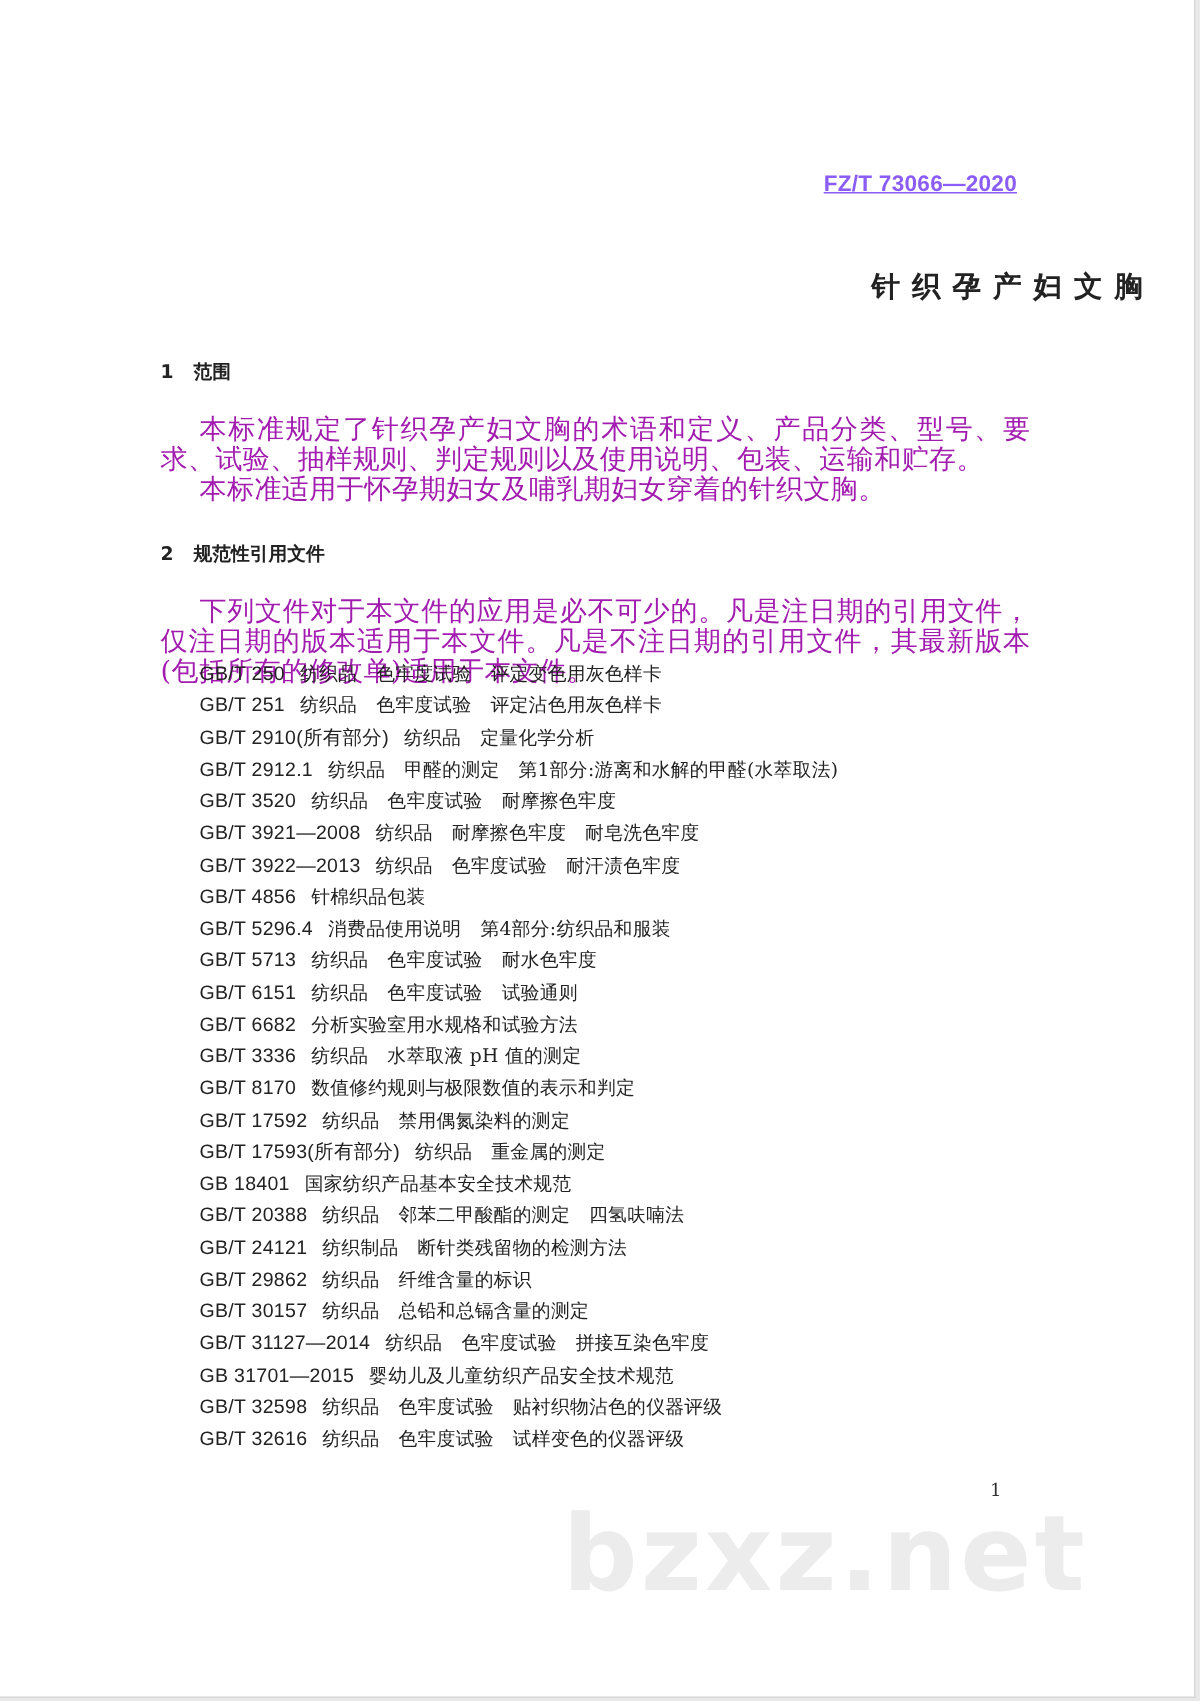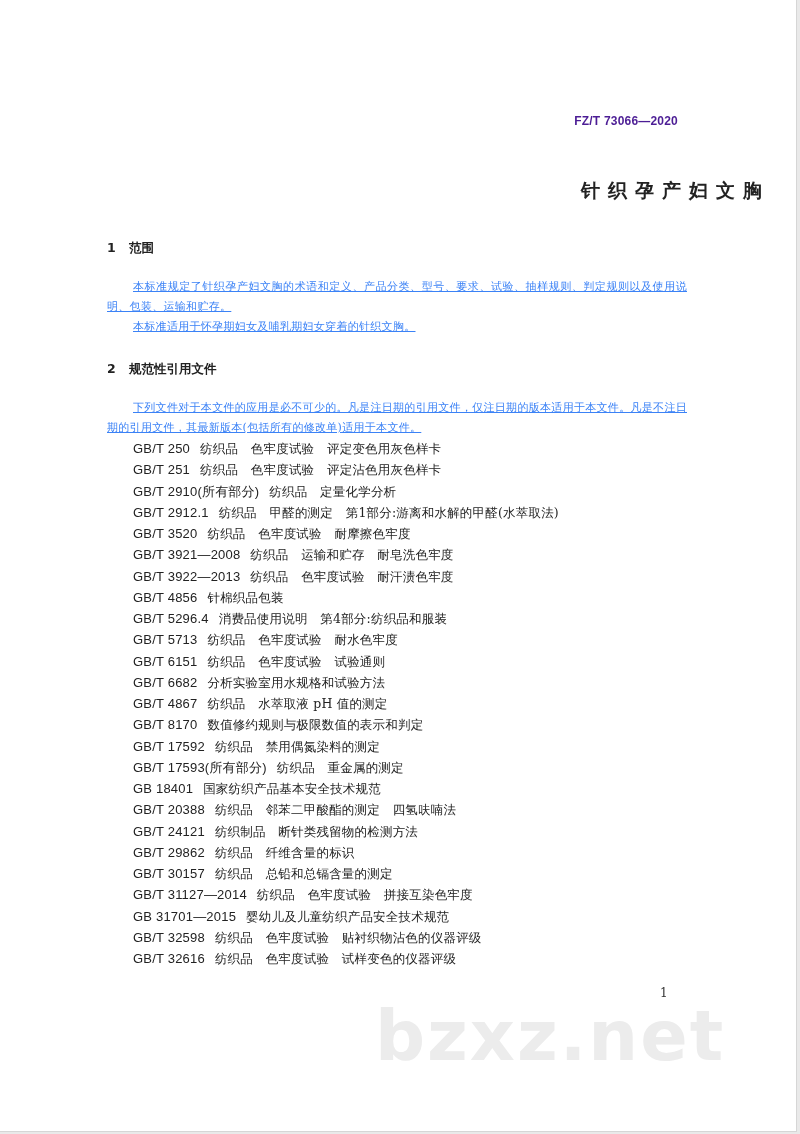--- a/index.html
+++ b/index.html
@@ -10,36 +10,36 @@
     color: #1e1e1e;
   }
   .page {
     position: absolute; left: 0; top: 0; width: 796px; height: 1131px;
     background: #ffffff;
     border-right: 1px solid #d6d6d6; border-bottom: 1px solid #d6d6d6;
   }
   .std-code {
     position: absolute; top: 114px; right: 118px;
     font-family: "Liberation Sans", "DejaVu Sans", sans-serif;
-    font-weight: bold; font-size: 12px; letter-spacing: 0.2px; color: #4c1d95;
+    font-weight: bold; font-size: 15px; letter-spacing: 0.2px; color: #8b5cf6; text-decoration: underline;
   }
   .doc-title {
     position: absolute; top: 178px; left: 0; width: 770px; text-align: right;
     font-family: "DejaVu Sans", sans-serif; font-weight: bold;
     font-size: 19px; letter-spacing: 8px; color: #222;
   }
   .section-heading {
     position: absolute; left: 107px;
     font-family: "DejaVu Sans", sans-serif; font-weight: bold; font-size: 12.5px; color: #222;
   }
   .section-heading .num { display: inline-block; width: 22px; }
   .para {
     position: absolute; left: 107px; width: 580px;
-    font-size: 11px; line-height: 20px; text-indent: 26px; color: #3b82f6;
-    text-align: justify; letter-spacing: 0.3px; text-decoration: underline;
+    font-size: 18px; line-height: 20px; text-indent: 26px; color: #a21caf;
+    text-align: justify; letter-spacing: 0.3px;
   }
   .refs { position: absolute; left: 133px; top: 438px; }
   .ref {
     height: 21.25px; line-height: 21.25px; font-size: 12.5px; white-space: nowrap; color: #222;
     letter-spacing: 0.2px;
   }
   .ref .code { font-family: Liberation Sans, sans-serif; font-size: 13px; }
   .ref .t { margin-left: 10px; }
   .page-number {
     position: absolute; left: 660px; top: 986px; font-size: 12px; color: #333;
@@ -67,28 +67,28 @@
     <span class="num">2</span><span>规范性引用文件</span>
   </div>
   <div class="para" style="top:398px;">下列文件对于本文件的应用是必不可少的。凡是注日期的引用文件，仅注日期的版本适用于本文件。凡是不注日期的引用文件，其最新版本(包括所有的修改单)适用于本文件。</div>
 
   <div class="refs" id="refs">
       <div class="ref"><span class="code">GB/T 250</span><span class="t">纺织品　色牢度试验　评定变色用灰色样卡</span></div>
       <div class="ref"><span class="code">GB/T 251</span><span class="t">纺织品　色牢度试验　评定沾色用灰色样卡</span></div>
       <div class="ref"><span class="code">GB/T 2910(所有部分)</span><span class="t">纺织品　定量化学分析</span></div>
       <div class="ref"><span class="code">GB/T 2912.1</span><span class="t">纺织品　甲醛的测定　第1部分:游离和水解的甲醛(水萃取法)</span></div>
       <div class="ref"><span class="code">GB/T 3520</span><span class="t">纺织品　色牢度试验　耐摩擦色牢度</span></div>
-      <div class="ref"><span class="code">GB/T 3921—2008</span><span class="t">纺织品　运输和贮存　耐皂洗色牢度</span></div>
+      <div class="ref"><span class="code">GB/T 3921—2008</span><span class="t">纺织品　耐摩擦色牢度　耐皂洗色牢度</span></div>
       <div class="ref"><span class="code">GB/T 3922—2013</span><span class="t">纺织品　色牢度试验　耐汗渍色牢度</span></div>
       <div class="ref"><span class="code">GB/T 4856</span><span class="t">针棉织品包装</span></div>
       <div class="ref"><span class="code">GB/T 5296.4</span><span class="t">消费品使用说明　第4部分:纺织品和服装</span></div>
       <div class="ref"><span class="code">GB/T 5713</span><span class="t">纺织品　色牢度试验　耐水色牢度</span></div>
       <div class="ref"><span class="code">GB/T 6151</span><span class="t">纺织品　色牢度试验　试验通则</span></div>
       <div class="ref"><span class="code">GB/T 6682</span><span class="t">分析实验室用水规格和试验方法</span></div>
-      <div class="ref"><span class="code">GB/T 4867</span><span class="t">纺织品　水萃取液 pH 值的测定</span></div>
+      <div class="ref"><span class="code">GB/T 3336</span><span class="t">纺织品　水萃取液 pH 值的测定</span></div>
       <div class="ref"><span class="code">GB/T 8170</span><span class="t">数值修约规则与极限数值的表示和判定</span></div>
       <div class="ref"><span class="code">GB/T 17592</span><span class="t">纺织品　禁用偶氮染料的测定</span></div>
       <div class="ref"><span class="code">GB/T 17593(所有部分)</span><span class="t">纺织品　重金属的测定</span></div>
       <div class="ref"><span class="code">GB 18401</span><span class="t">国家纺织产品基本安全技术规范</span></div>
       <div class="ref"><span class="code">GB/T 20388</span><span class="t">纺织品　邻苯二甲酸酯的测定　四氢呋喃法</span></div>
       <div class="ref"><span class="code">GB/T 24121</span><span class="t">纺织制品　断针类残留物的检测方法</span></div>
       <div class="ref"><span class="code">GB/T 29862</span><span class="t">纺织品　纤维含量的标识</span></div>
       <div class="ref"><span class="code">GB/T 30157</span><span class="t">纺织品　总铅和总镉含量的测定</span></div>
       <div class="ref"><span class="code">GB/T 31127—2014</span><span class="t">纺织品　色牢度试验　拼接互染色牢度</span></div>
       <div class="ref"><span class="code">GB 31701—2015</span><span class="t">婴幼儿及儿童纺织产品安全技术规范</span></div>

